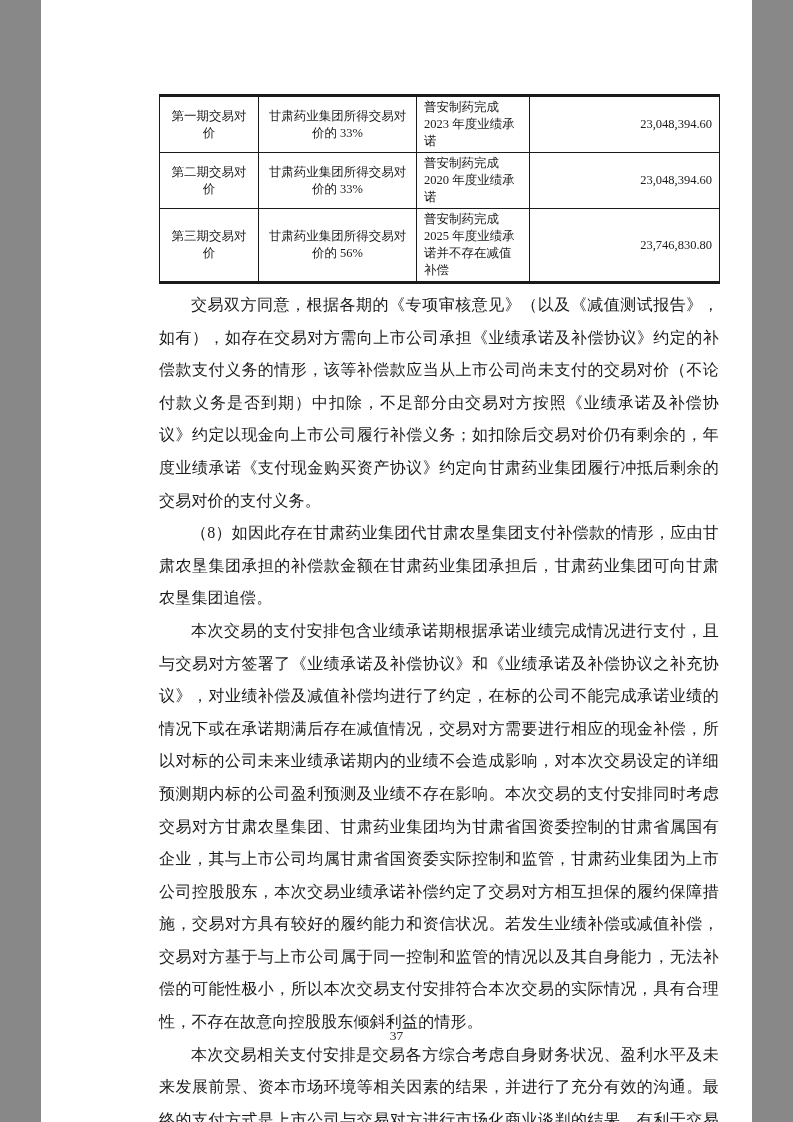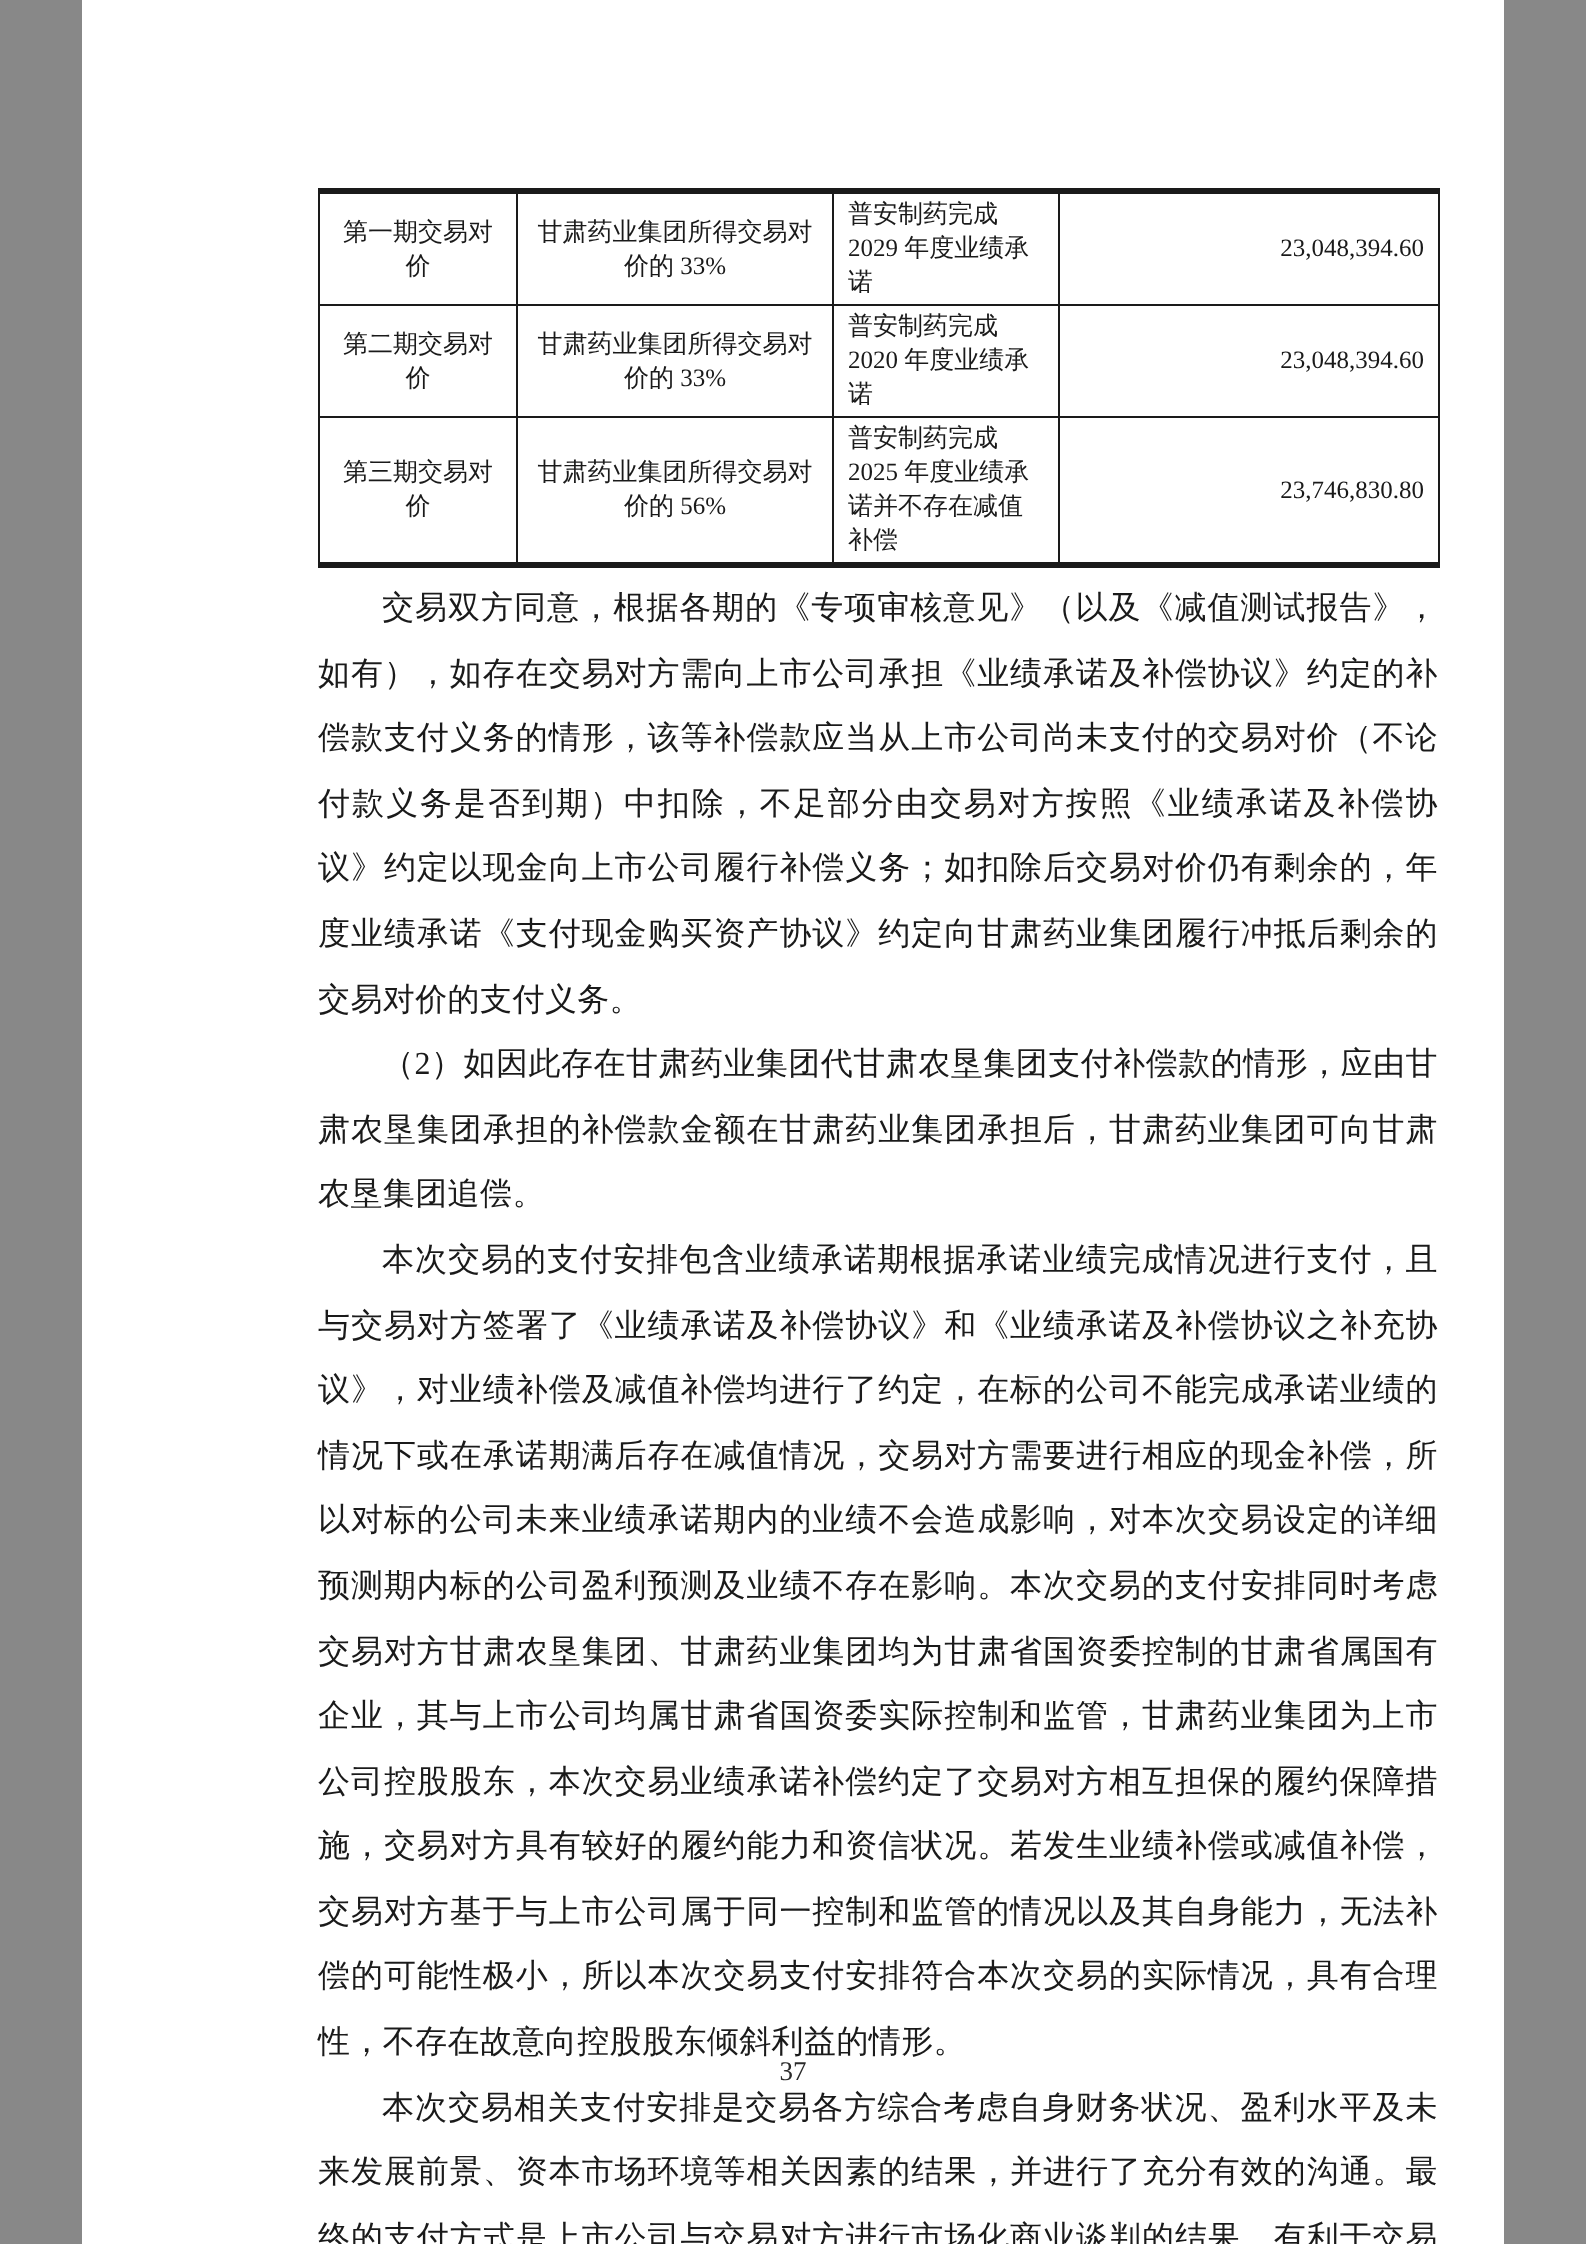--- a/index.html
+++ b/index.html
@@ -72,41 +72,41 @@
       <colgroup>
         <col style="width:99px">
         <col style="width:158px">
         <col style="width:113px">
         <col style="width:190px">
       </colgroup>
       <tbody>
         <tr class="r1">
           <td class="c-period">第一期交易对价</td>
           <td class="c-prop">甘肃药业集团所得交易对价的 33%</td>
-          <td class="c-cond">普安制药完成 2029 年度业绩承诺</td>
+          <td class="c-cond">普安制药完成 2023 年度业绩承诺</td>
           <td class="c-amt">23,048,394.60</td>
         </tr>
         <tr class="r2">
           <td class="c-period">第二期交易对价</td>
           <td class="c-prop">甘肃药业集团所得交易对价的 33%</td>
           <td class="c-cond">普安制药完成 2020 年度业绩承诺</td>
           <td class="c-amt">23,048,394.60</td>
         </tr>
         <tr class="r3">
           <td class="c-period">第三期交易对价</td>
           <td class="c-prop">甘肃药业集团所得交易对价的 56%</td>
           <td class="c-cond">普安制药完成 2025 年度业绩承诺并不存在减值补偿</td>
           <td class="c-amt">23,746,830.80</td>
         </tr>
       </tbody>
     </table>
 
     <div class="body-text">
       <p>交易双方同意，根据各期的《专项审核意见》（以及《减值测试报告》，如有），如存在交易对方需向上市公司承担《业绩承诺及补偿协议》约定的补偿款支付义务的情形，该等补偿款应当从上市公司尚未支付的交易对价（不论付款义务是否到期）中扣除，不足部分由交易对方按照《业绩承诺及补偿协议》约定以现金向上市公司履行补偿义务；如扣除后交易对价仍有剩余的，年度业绩承诺《支付现金购买资产协议》约定向甘肃药业集团履行冲抵后剩余的交易对价的支付义务。</p>
-      <p>（2）如因此存在甘肃药业集团代甘肃农垦集团支付补偿款的情形，应由甘肃农垦集团承担的补偿款金额在甘肃药业集团承担后，甘肃药业集团可向甘肃农垦集团追偿。</p>
+      <p>（8）如因此存在甘肃药业集团代甘肃农垦集团支付补偿款的情形，应由甘肃农垦集团承担的补偿款金额在甘肃药业集团承担后，甘肃药业集团可向甘肃农垦集团追偿。</p>
       <p>本次交易的支付安排包含业绩承诺期根据承诺业绩完成情况进行支付，且与交易对方签署了《业绩承诺及补偿协议》和《业绩承诺及补偿协议之补充协议》，对业绩补偿及减值补偿均进行了约定，在标的公司不能完成承诺业绩的情况下或在承诺期满后存在减值情况，交易对方需要进行相应的现金补偿，所以对标的公司未来业绩承诺期内的业绩不会造成影响，对本次交易设定的详细预测期内标的公司盈利预测及业绩不存在影响。本次交易的支付安排同时考虑交易对方甘肃农垦集团、甘肃药业集团均为甘肃省国资委控制的甘肃省属国有企业，其与上市公司均属甘肃省国资委实际控制和监管，甘肃药业集团为上市公司控股股东，本次交易业绩承诺补偿约定了交易对方相互担保的履约保障措施，交易对方具有较好的履约能力和资信状况。若发生业绩补偿或减值补偿，交易对方基于与上市公司属于同一控制和监管的情况以及其自身能力，无法补偿的可能性极小，所以本次交易支付安排符合本次交易的实际情况，具有合理性，不存在故意向控股股东倾斜利益的情形。</p>
       <p>本次交易相关支付安排是交易各方综合考虑自身财务状况、盈利水平及未来发展前景、资本市场环境等相关因素的结果，并进行了充分有效的沟通。最终的支付方式是上市公司与交易对方进行市场化商业谈判的结果，有利于交易对方与</p>
     </div>
 
   </div>
 
   <div class="page-number">37</div>
 </div>
 
 </body></html>

